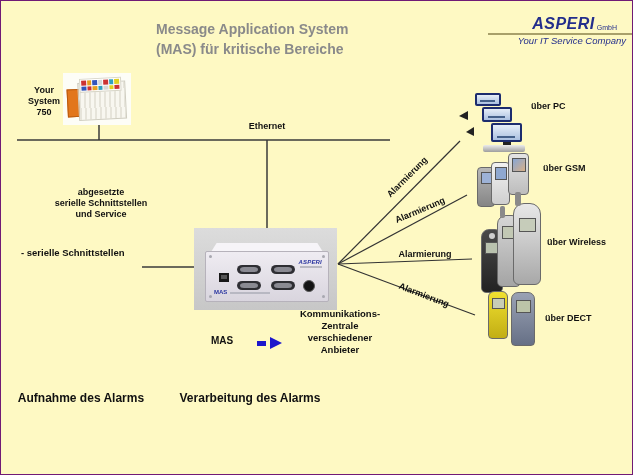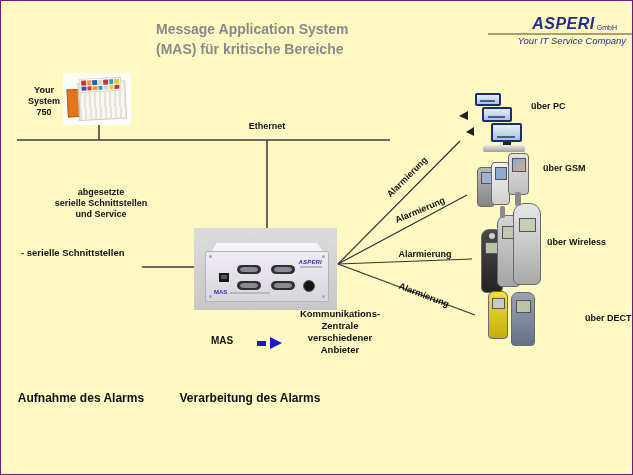--- a/index.html
+++ b/index.html
@@ -205,21 +205,21 @@
   <div class="abs" style="left:485px;top:286px;width:58px;height:60px;">
     <div class="phone" style="left:2px;top:4px;width:18px;height:46px;background:linear-gradient(180deg,#f0e030,#c2ae14);border-radius:6px 6px 4px 4px;">
       <div class="scrn" style="left:3px;top:6px;width:11px;height:9px;background:#c8cdb6;"></div>
       <div class="keys" style="top:18px;height:22px;"></div>
     </div>
     <div class="phone" style="left:25px;top:5px;width:22px;height:52px;background:linear-gradient(180deg,#9aa2b4,#667086);border-radius:7px 7px 4px 4px;">
       <div class="scrn" style="left:4px;top:7px;width:13px;height:11px;background:#bcc4a8;"></div>
       <div class="keys" style="top:22px;height:24px;background-image:radial-gradient(circle,#cfd4de .9px,transparent 1.1px);"></div>
     </div>
   </div>
-  <div class="abs lbl9" style="left:544px;top:312px;margin-left:40px;">über DECT</div>
+  <div class="abs lbl9" style="left:544px;top:312px;">über DECT</div>
 
   <div class="abs" style="left:210px;top:334px;font-size:10px;font-weight:bold;color:#111;">MAS</div>
   <div class="abs flow-arrow">
     <div class="dash"></div>
       <div class="tri"></div>
   </div>
   <div class="abs ctr" style="left:339px;top:307px;font-size:9.5px;font-weight:bold;color:#111;line-height:12px;">
     <div>Kommunikations-</div>
     <div>Zentrale</div>
     <div>verschiedener</div>

